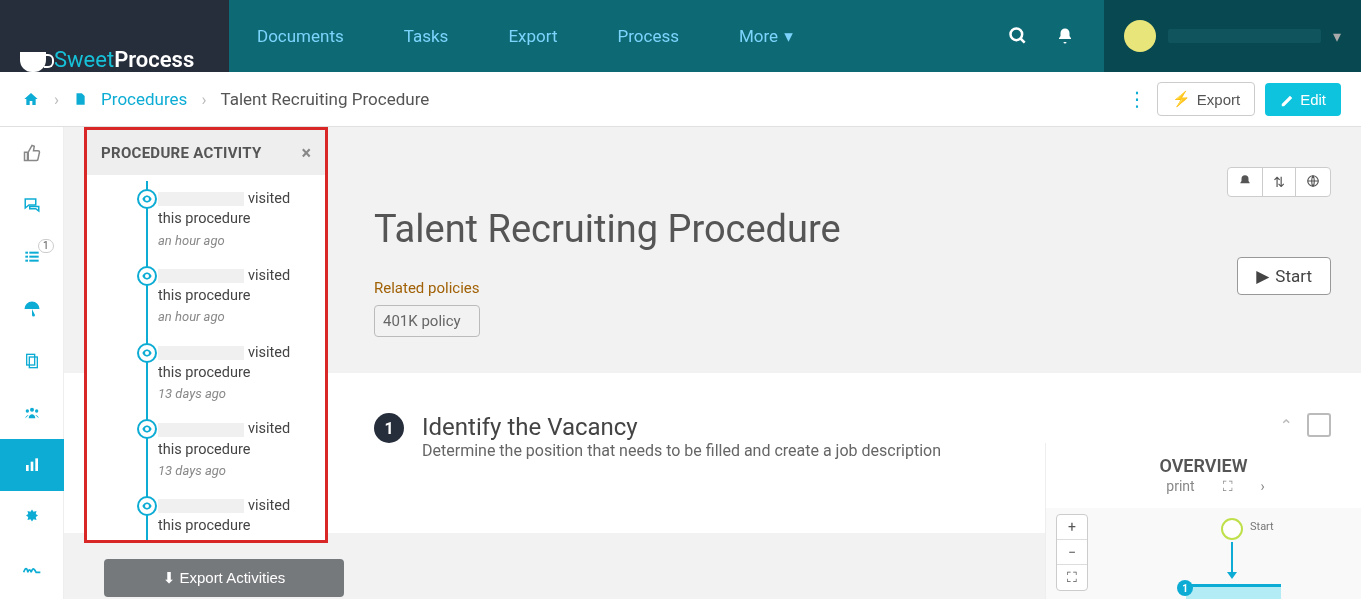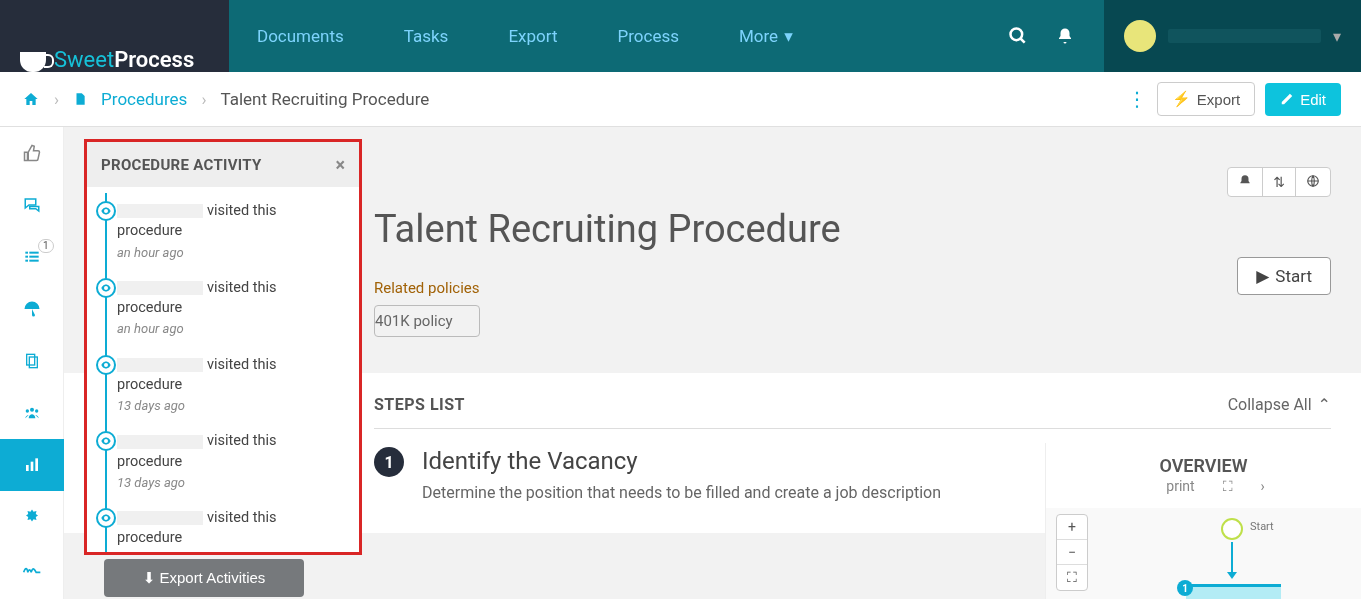--- a/index.html
+++ b/index.html
@@ -18,80 +18,80 @@
 .user-name{flex:1;background:#10545d;height:14px;border-radius:2px;}
 .secbar{height:55px;border-bottom:1px solid #e0e0e0;display:flex;align-items:center;padding:0 20px 0 22px;background:#fff;}
 .crumb{display:flex;align-items:center;gap:14px;font-size:17px;}
 .crumb a{color:#0dacd4;text-decoration:none;}
 .crumb .sep{color:#bbb;}
 .crumb .cur{color:#555;}
 .secbar-right{margin-left:auto;display:flex;align-items:center;gap:10px;}
 .icon-dots{color:#0dacd4;font-size:20px;cursor:pointer;}
 .btn{border-radius:4px;padding:7px 14px;font-size:15px;cursor:pointer;display:inline-flex;align-items:center;gap:6px;border:1px solid transparent;}
 .btn-wh{background:#fff;border-color:#ccc;color:#555;}
-.btn-te{background:#0dc3dd;color:#fff;}
+.btn-te{background:#0dc3dd;color:#fff;align-items:flex-end;}
 .body{display:flex;height:472px;}
 .rail{width:64px;background:#fff;border-right:1px solid #eee;display:flex;flex-direction:column;align-items:center;}
 .rail-item{width:64px;height:52px;display:flex;align-items:center;justify-content:center;color:#888;font-size:18px;cursor:pointer;position:relative;}
 .rail-item.teal{color:#0dacd4;}
 .rail-item.active{background:#0dacd4;color:#fff;}
 .badge{position:absolute;top:8px;right:10px;background:#fff;border:1px solid #ccc;color:#555;font-size:10px;border-radius:8px;padding:0 4px;line-height:12px;}
 .main{flex:1;position:relative;background:#fff;}
 .content-bg{position:absolute;left:0;right:0;top:0;bottom:0;background:#f2f2f2;}
 .content{position:absolute;left:0;right:0;top:0;bottom:0;}
 .hero{padding:40px 0 36px 310px;}
 .hero-top{display:flex;justify-content:flex-end;padding-right:30px;}
 .icon-btns{display:flex;border:1px solid #ccc;border-radius:4px;background:#fff;}
 .icon-btns span{padding:6px 10px;border-right:1px solid #ccc;color:#555;cursor:pointer;font-size:14px;}
 .icon-btns span:last-child{border-right:none;}
 .title{font-size:38px;color:#555;font-weight:400;margin-top:10px;}
 .related{margin-top:28px;display:flex;align-items:center;gap:18px;}
 .related-lbl{color:#a16207;font-size:15px;text-align:center;}
-.chip{border:1px solid #bbb;border-radius:4px;padding:6px 0;color:#666;font-size:15px;cursor:pointer;background:#f2f2f2;}
+.chip{border:1px solid #bbb;border-radius:4px;padding:6px 8px;color:#666;font-size:15px;cursor:pointer;background:#f2f2f2;}
 .start-btn{position:absolute;right:30px;top:130px;border:1px solid #999;border-radius:4px;padding:8px 18px;background:#fff;color:#444;font-size:17px;display:flex;align-items:center;gap:6px;cursor:pointer;}
 .steps-wrap{background:#fff;padding:22px 30px 0 310px;position:relative;height:160px;}
 .steps-hdr{display:flex;align-items:center;border-bottom:1px solid #ddd;padding-bottom:14px;}
 .steps-title{color:#555;font-weight:700;letter-spacing:0.5px;}
 .collapse{margin-left:auto;color:#666;font-size:16px;display:flex;align-items:center;gap:6px;cursor:pointer;}
 .step-row{display:flex;align-items:flex-start;gap:18px;padding-top:18px;}
 .step-num{width:30px;height:30px;border-radius:50%;background:#262d3b;color:#fff;display:flex;align-items:center;justify-content:center;font-weight:700;flex-shrink:0;}
 .step-body{flex:1;}
 .step-title{font-size:24px;color:#444;font-weight:400;}
-.step-desc{color:#666;font-size:16px;margin-top:8px;}
+.step-desc{color:#666;font-size:16px;}
 .step-tools{display:flex;align-items:center;gap:14px;color:#bbb;}
 .step-check{width:24px;height:24px;border:2px solid #bbb;border-radius:3px;cursor:pointer;}
 .overview{position:absolute;right:0;top:316px;width:316px;background:#fff;border-left:1px solid #eee;height:160px;}
 .ov-hdr{display:flex;align-items:center;padding:12px 18px;border-bottom:1px solid #fff;flex-direction:column;}
 .ov-title{font-size:18px;color:#555;font-weight:600;flex:1;}
 .ov-tools span{color:#888;margin-left:24px;cursor:pointer;font-size:14px;}
 .ov-body{position:relative;height:108px;padding:10px;background:#f9f9f9;}
 .zoom{position:absolute;left:10px;top:6px;border:1px solid #ccc;border-radius:4px;background:#fff;overflow:hidden;}
 .zoom span{display:block;padding:4px 10px;border-bottom:1px solid #ddd;text-align:center;cursor:pointer;font-size:14px;color:#555;}
 .zoom span:last-child{border-bottom:none;}
 .flow-start{position:absolute;left:175px;top:10px;width:22px;height:22px;border:2px solid #bfe04a;border-radius:50%;background:#fff;}
 .flow-lbl{position:absolute;left:204px;top:12px;font-size:11px;color:#777;}
 .flow-line{position:absolute;left:185px;top:34px;width:2px;height:34px;background:#0dacd4;}
 .flow-arrow{position:absolute;left:181px;top:64px;width:0;height:0;border-left:5px solid transparent;border-right:5px solid transparent;border-top:7px solid #0dacd4;}
 .flow-box{position:absolute;left:140px;top:76px;width:95px;height:16px;background:#b3ecf5;border-top:3px solid #0dacd4;}
 .flow-num{position:absolute;left:131px;top:72px;width:16px;height:16px;border-radius:50%;background:#0dacd4;color:#fff;font-size:10px;display:flex;align-items:center;justify-content:center;font-weight:700;}
 
-.drawer{position:absolute;left:20px;top:12px;width:278px;background:#fff;border:3px solid #d92626;height:416px;display:flex;flex-direction:column;z-index:10;}
+.drawer{position:absolute;left:20px;top:0;width:244px;background:#fff;border:3px solid #d92626;height:416px;display:flex;flex-direction:column;z-index:10;}
 .drawer-hdr{background:#eee;padding:12px 14px;display:flex;align-items:center;}
 .drawer-title{color:#555;font-weight:700;font-size:15px;letter-spacing:0.3px;}
 .drawer-close{margin-left:auto;color:#888;cursor:pointer;font-size:18px;font-weight:700;}
 .drawer-body{flex:1;overflow-y:auto;padding:6px 0 6px 0;}
 .drawer-body::-webkit-scrollbar{width:10px;}
 .drawer-body::-webkit-scrollbar-thumb{background:#bbb;border-radius:4px;}
-.act{position:relative;padding:8px 14px 8px 30px;font-size:14.5px;color:#444;line-height:1.4;}
+.act{position:relative;padding:8px 14px 8px 30px;font-size:14.5px;color:#444;line-height:1.4;margin-left:41px;}
 .act::before{content:"";position:absolute;left:18px;top:0;bottom:0;width:2px;background:#0dacd4;}
 .act-icon{position:absolute;left:9px;top:8px;width:20px;height:20px;border:2px solid #0dacd4;border-radius:50%;background:#fff;display:flex;align-items:center;justify-content:center;}
 .act-icon svg{width:12px;height:12px;}
 .act-name{display:inline-block;width:86px;height:14px;background:#f0f0f0;vertical-align:middle;margin-right:4px;}
 .act-time{color:#888;font-style:italic;font-size:13px;margin-top:2px;}
-.export-btn{margin:8px auto;width:200px;background:#76797c;color:#fff;border:none;border-radius:4px;padding:10px;font-size:15px;cursor:pointer;display:block;position:absolute;left:40px;top:424px;z-index:10;}
+.export-btn{margin:8px auto;width:240px;background:#76797c;color:#fff;border:none;border-radius:4px;padding:10px;font-size:15px;cursor:pointer;display:block;position:absolute;left:40px;top:424px;z-index:10;}
 .gray-strip{position:absolute;left:0;top:0;width:20px;height:472px;background:#e1e1e1;}
 svg{display:block;}
 </style>
 </head>
 <body>
 
 <div class="topbar">
   <div class="logo-area">
     <div class="logo-cup"></div>
     <div class="logo-text"><span class="sw">Sweet</span><span class="pr">Process</span></div>
@@ -250,27 +250,20 @@
           <span class="chip">401K policy</span>
           </div>
         </div>
         <div class="start-btn">
             <span>▶</span>
             <span>Start</span>
           </div>
       </div>
 
       <div class="steps-wrap">
-        <div class="steps-hdr">
-          <span class="steps-title">STEPS LIST</span>
-          <span class="collapse">
-              <span>Collapse All</span>
-              <span>⌃</span>
-            </span>
-        </div>
         <div class="step-row">
           <div class="step-num">1</div>
           <div class="step-body">
             <div class="step-title">Identify the Vacancy</div>
             <div class="step-desc">Determine the position that needs to be filled and create a job description</div>
           </div>
           <div class="step-tools">
             <span>⌃</span>
             <div class="step-check"></div>
           </div>

